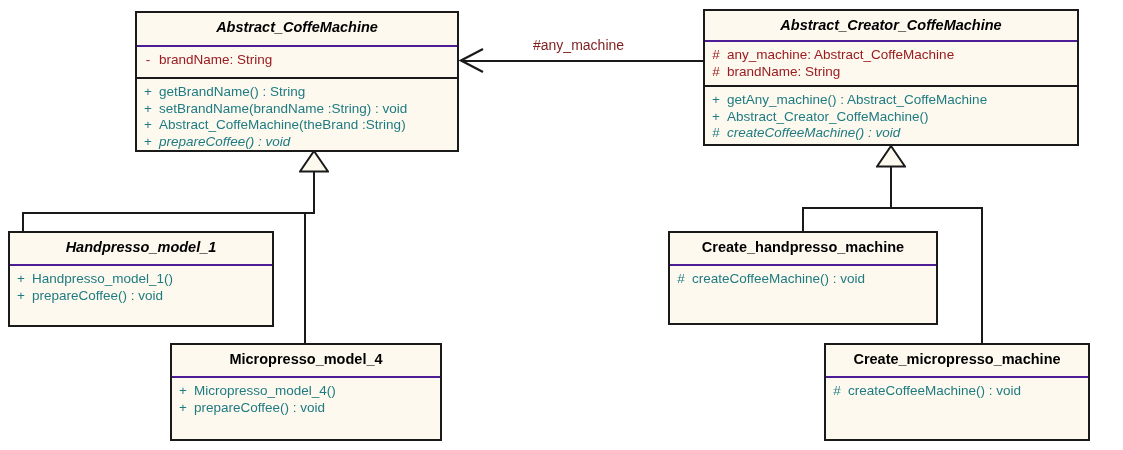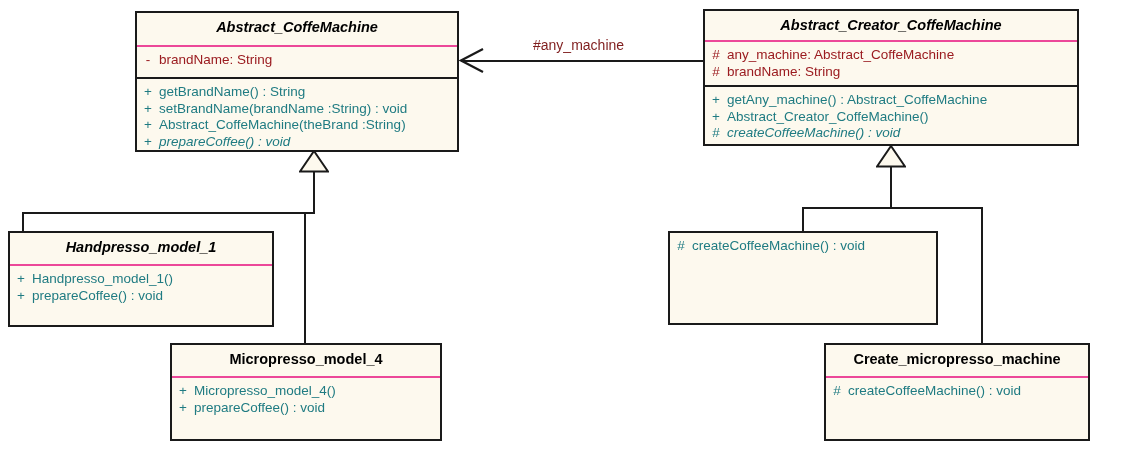--- a/index.html
+++ b/index.html
@@ -22,21 +22,21 @@
     background: #fdf9ee;
     border: 2px solid #1a1a1a;
     box-sizing: border-box;
   }
   .uml-title {
     text-align: center;
     font-size: 14.5px;
     font-weight: bold;
     color: #000000;
     padding: 6px 4px 7px 4px;
-    border-bottom: 2px solid #ec4899;
+    border-bottom: 2px solid #4c1d95;
     box-sizing: border-box;
     white-space: nowrap;
   }
   .uml-title.abstract { font-style: italic; }
 
   .uml-compartment {
     padding: 5px 0 5px 0;
     box-sizing: border-box;
   }
   .uml-compartment.bordered { border-bottom: 2px solid #1a1a1a; }
@@ -169,20 +169,21 @@
         <span class="member">Micropresso_model_4()</span>
       </div>
       <div class="uml-row op">
         <span class="vis">+</span>
         <span class="member">prepareCoffee() : void</span>
       </div>
     </div>
   </div>
 
   <div class="uml-class" style="left:668px; top:231px; width:270px; height:94px;">
+    <div class="uml-title" style="height:33px;">Create_handpresso_machine</div>
     <div class="uml-compartment">
       <div class="uml-row op">
         <span class="vis">#</span>
         <span class="member">createCoffeeMachine() : void</span>
       </div>
     </div>
   </div>
 
   <div class="uml-class" style="left:824px; top:343px; width:266px; height:98px;">
     <div class="uml-title" style="height:33px;">Create_micropresso_machine</div>

